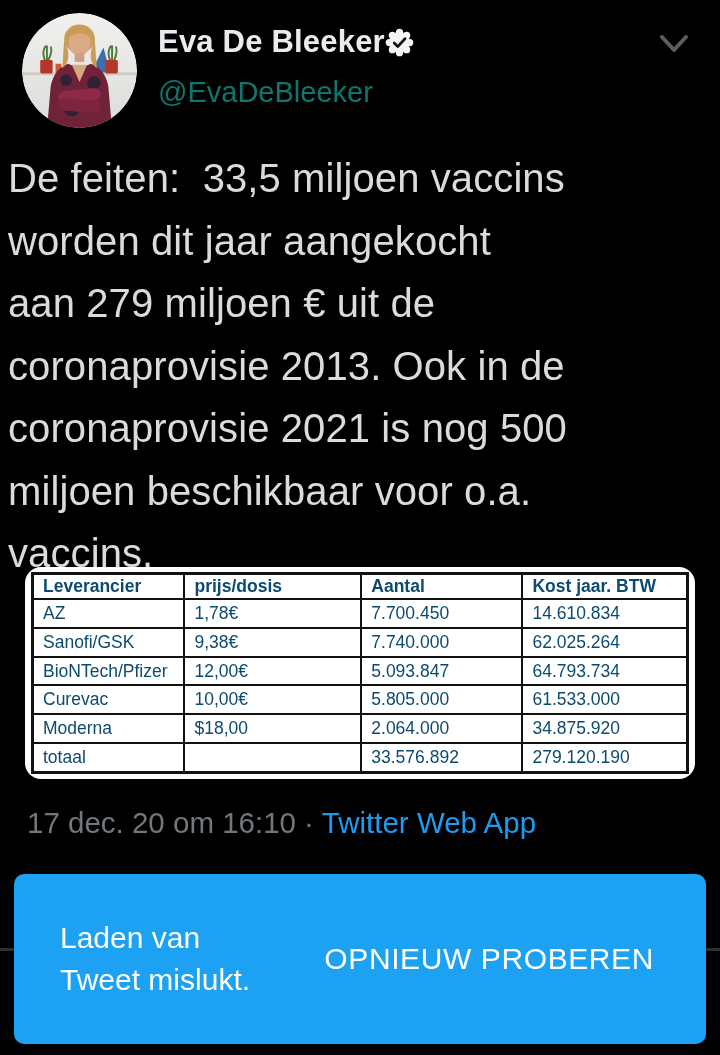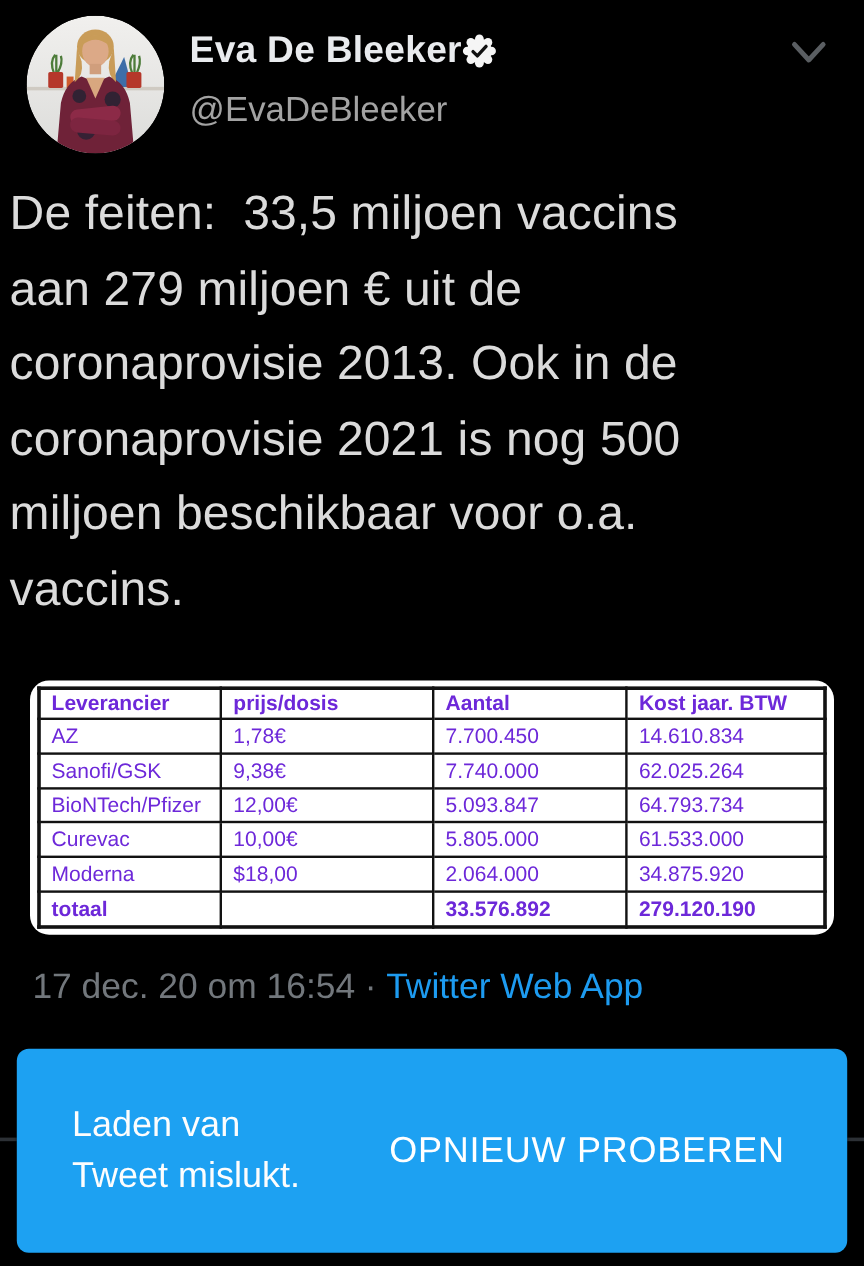--- a/index.html
+++ b/index.html
@@ -38,21 +38,21 @@
     color: #e9ebee;
     letter-spacing: 0.2px;
     white-space: nowrap;
   }
   .verified-badge { width: 29px; height: 29px; flex: 0 0 auto; }
 
   .user-handle {
     position: absolute;
     left: 158px; top: 76px;
     font-size: 29px;
-    color: #a3a3a3;
+    color: #0f766e;
     white-space: nowrap;
   }
 
   .chevron {
     position: absolute;
     left: 656px; top: 29px;
     width: 36px; height: 30px;
     cursor: pointer;
   }
 
@@ -81,30 +81,30 @@
   table.vaccine-table {
     width: 100%;
     height: 100%;
     border-collapse: collapse;
     table-layout: fixed;
     background: #fff;
   }
   .vaccine-table th, .vaccine-table td {
     border: 2px solid #121212;
     font-size: 17.5px;
-    color: #6d28d9;
+    color: #0c4a6e;
     padding: 1px 0 1px 9px;
     text-align: left;
     vertical-align: middle;
     white-space: nowrap;
     overflow: hidden;
     height: 25px;
   }
   .vaccine-table th { font-weight: 700; }
-  .vaccine-table tr.total-row td { font-weight: 700; }
+  .vaccine-table tr.total-row td { font-weight: 400; }
   .vaccine-table { border: 3px solid #121212; }
 
   
   .meta {
     position: absolute;
     left: 27px; top: 806px;
     font-size: 29.5px;
     color: #72777c;
     white-space: nowrap;
   }
@@ -216,20 +216,21 @@
   </div>
 
   <div class="user-handle">@EvaDeBleeker</div>
 
   <svg class="chevron" viewBox="0 0 36 30">
     <polyline points="6,8 18,21 30,8" fill="none" stroke="#5a5e62" stroke-width="4" stroke-linecap="round" stroke-linejoin="round"></polyline>
   </svg>
 
   <div class="tweet-text">
     <div class="tweet-line">De feiten:  33,5 miljoen vaccins</div>
+    <div class="tweet-line">worden dit jaar aangekocht</div>
     <div class="tweet-line">aan 279 miljoen € uit de</div>
     <div class="tweet-line">coronaprovisie 2013. Ook in de</div>
     <div class="tweet-line">coronaprovisie 2021 is nog 500</div>
     <div class="tweet-line">miljoen beschikbaar voor o.a.</div>
     <div class="tweet-line">vaccins.</div>
   </div>
 
   <div class="table-card">
     <table class="vaccine-table">
       <colgroup>
@@ -281,21 +282,21 @@
           <td>totaal</td>
           <td></td>
           <td>33.576.892</td>
           <td>279.120.190</td>
         </tr>
       </tbody>
     </table>
   </div>
 
   <div class="meta">
-    <span>17 dec. 20 om 16:54</span><span class="sep">·</span><a class="source-link">Twitter Web App</a>
+    <span>17 dec. 20 om 16:10</span><span class="sep">·</span><a class="source-link">Twitter Web App</a>
   </div>
 
   <div class="divider"></div>
 
   <div class="toast">
     <div class="toast-message">Laden van Tweet mislukt.</div>
     <button class="retry-button">OPNIEUW PROBEREN</button>
   </div>
 
 </div>

